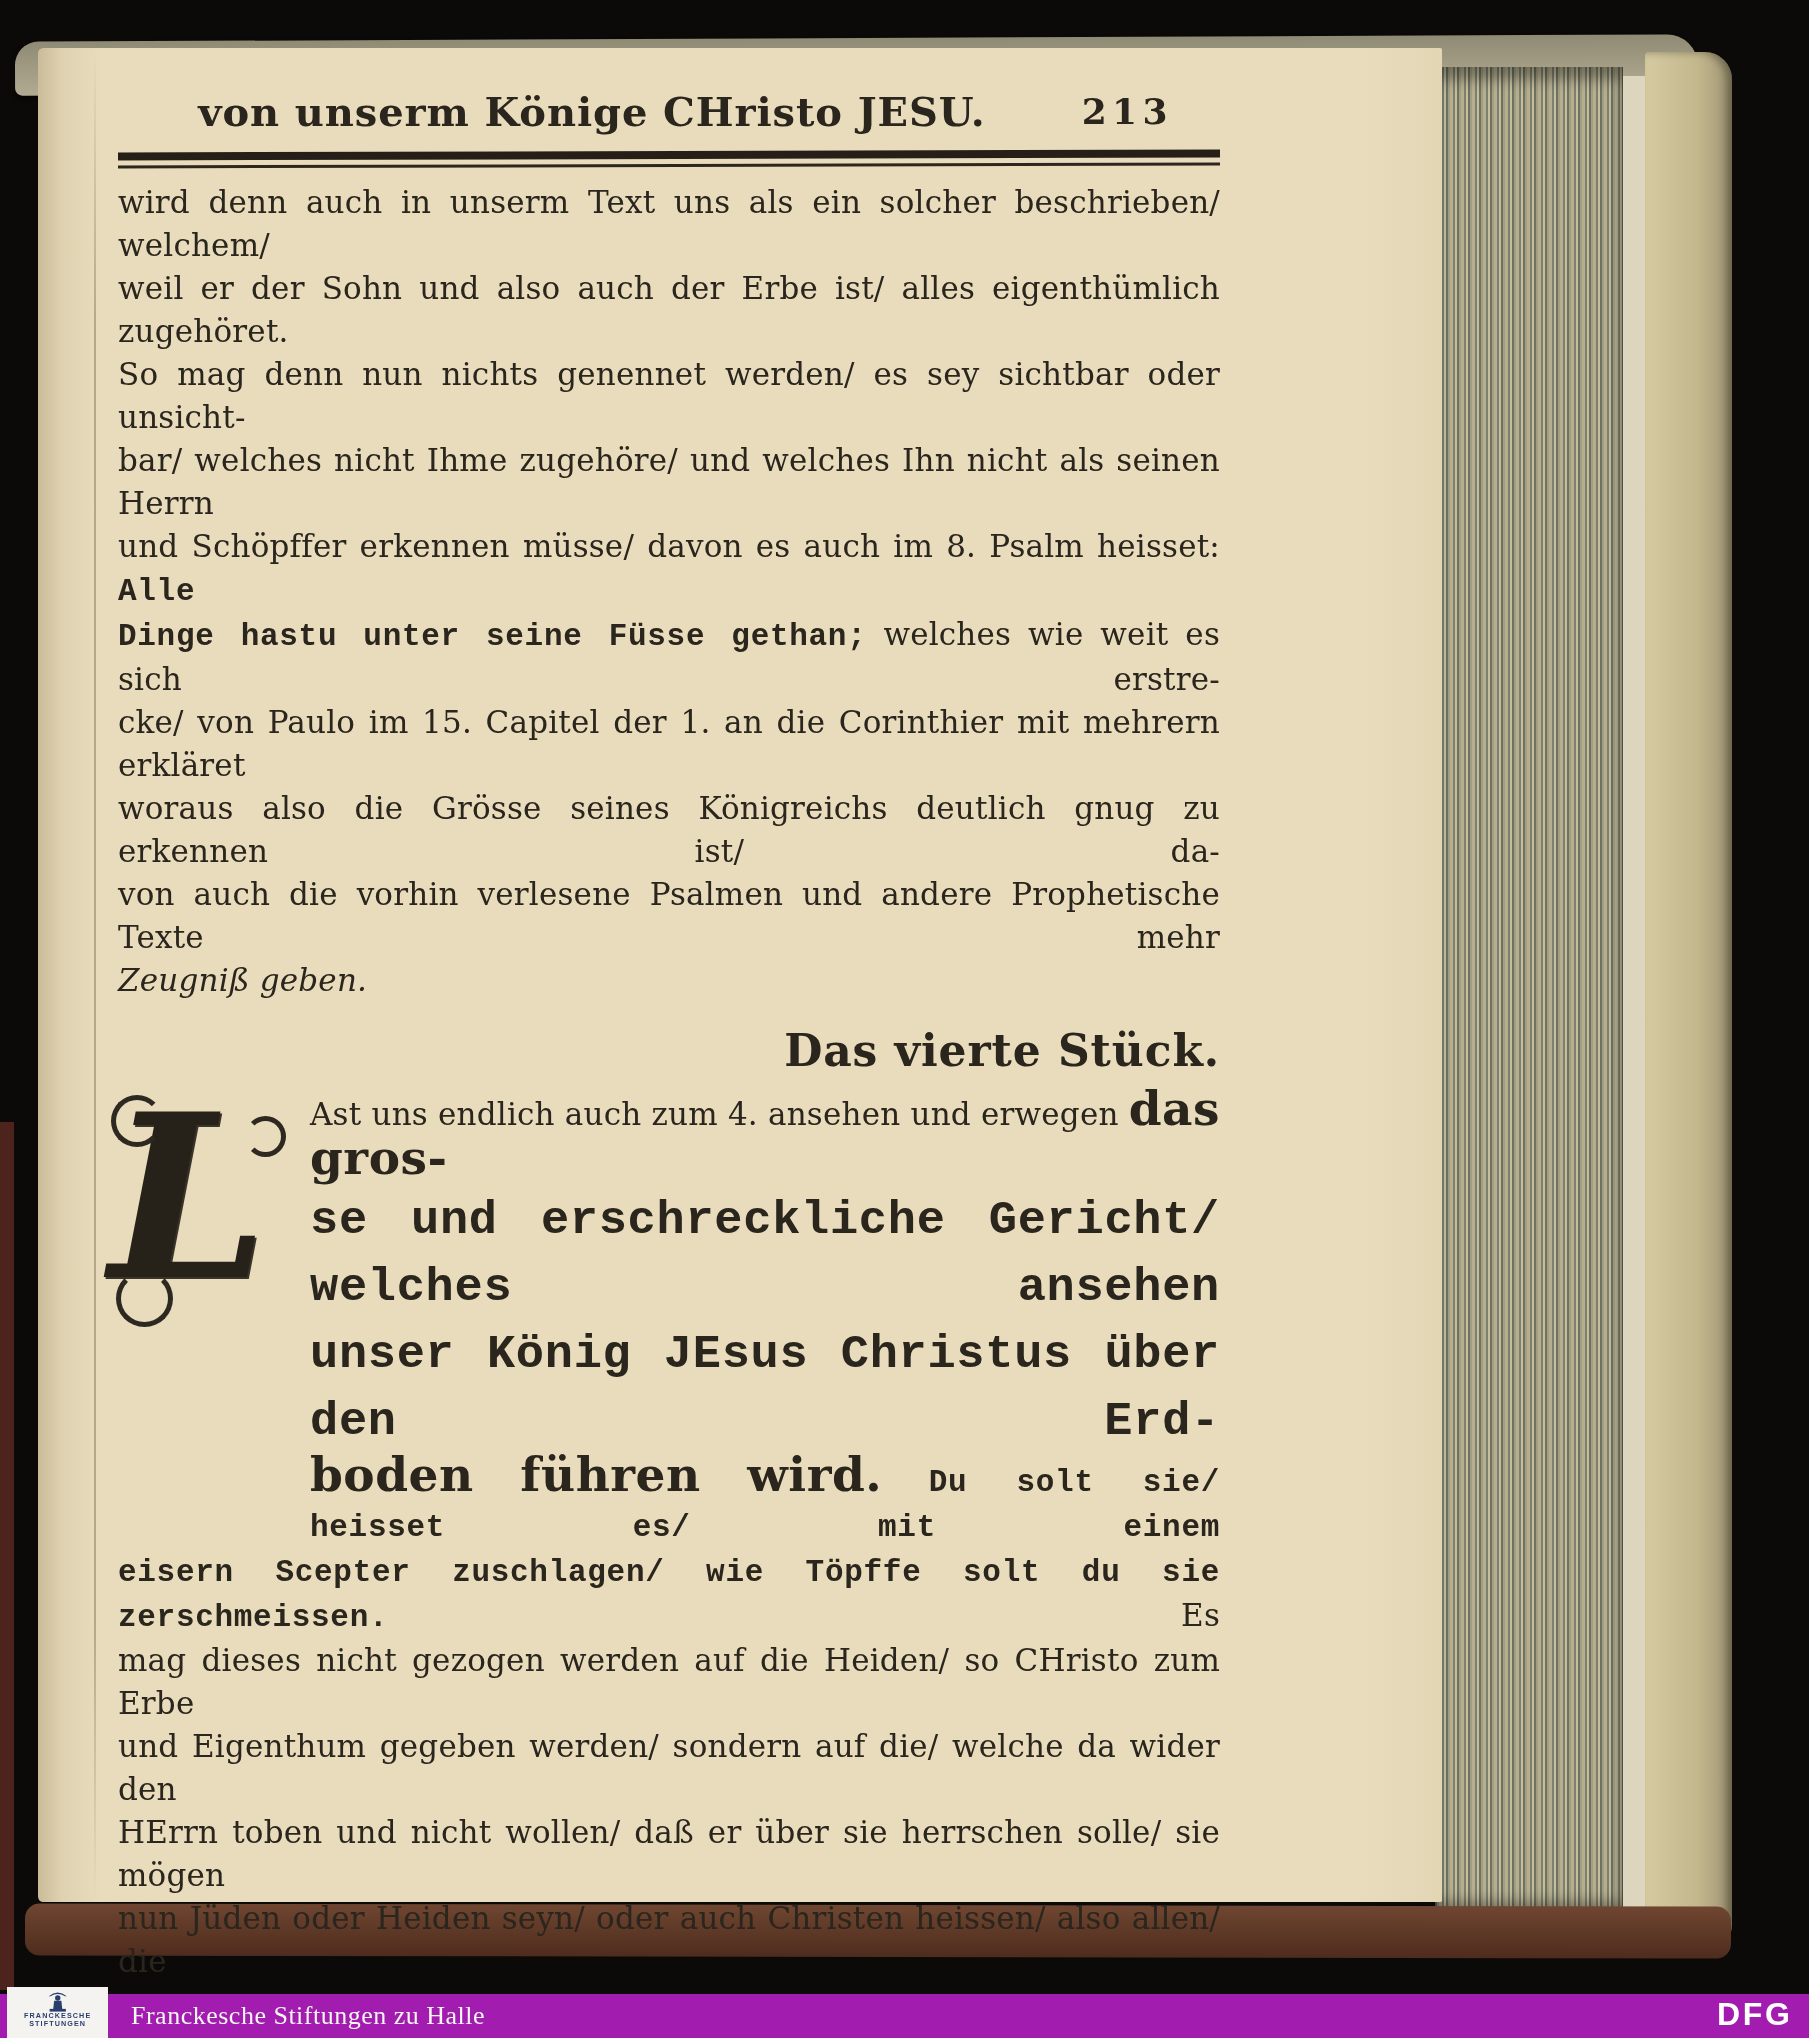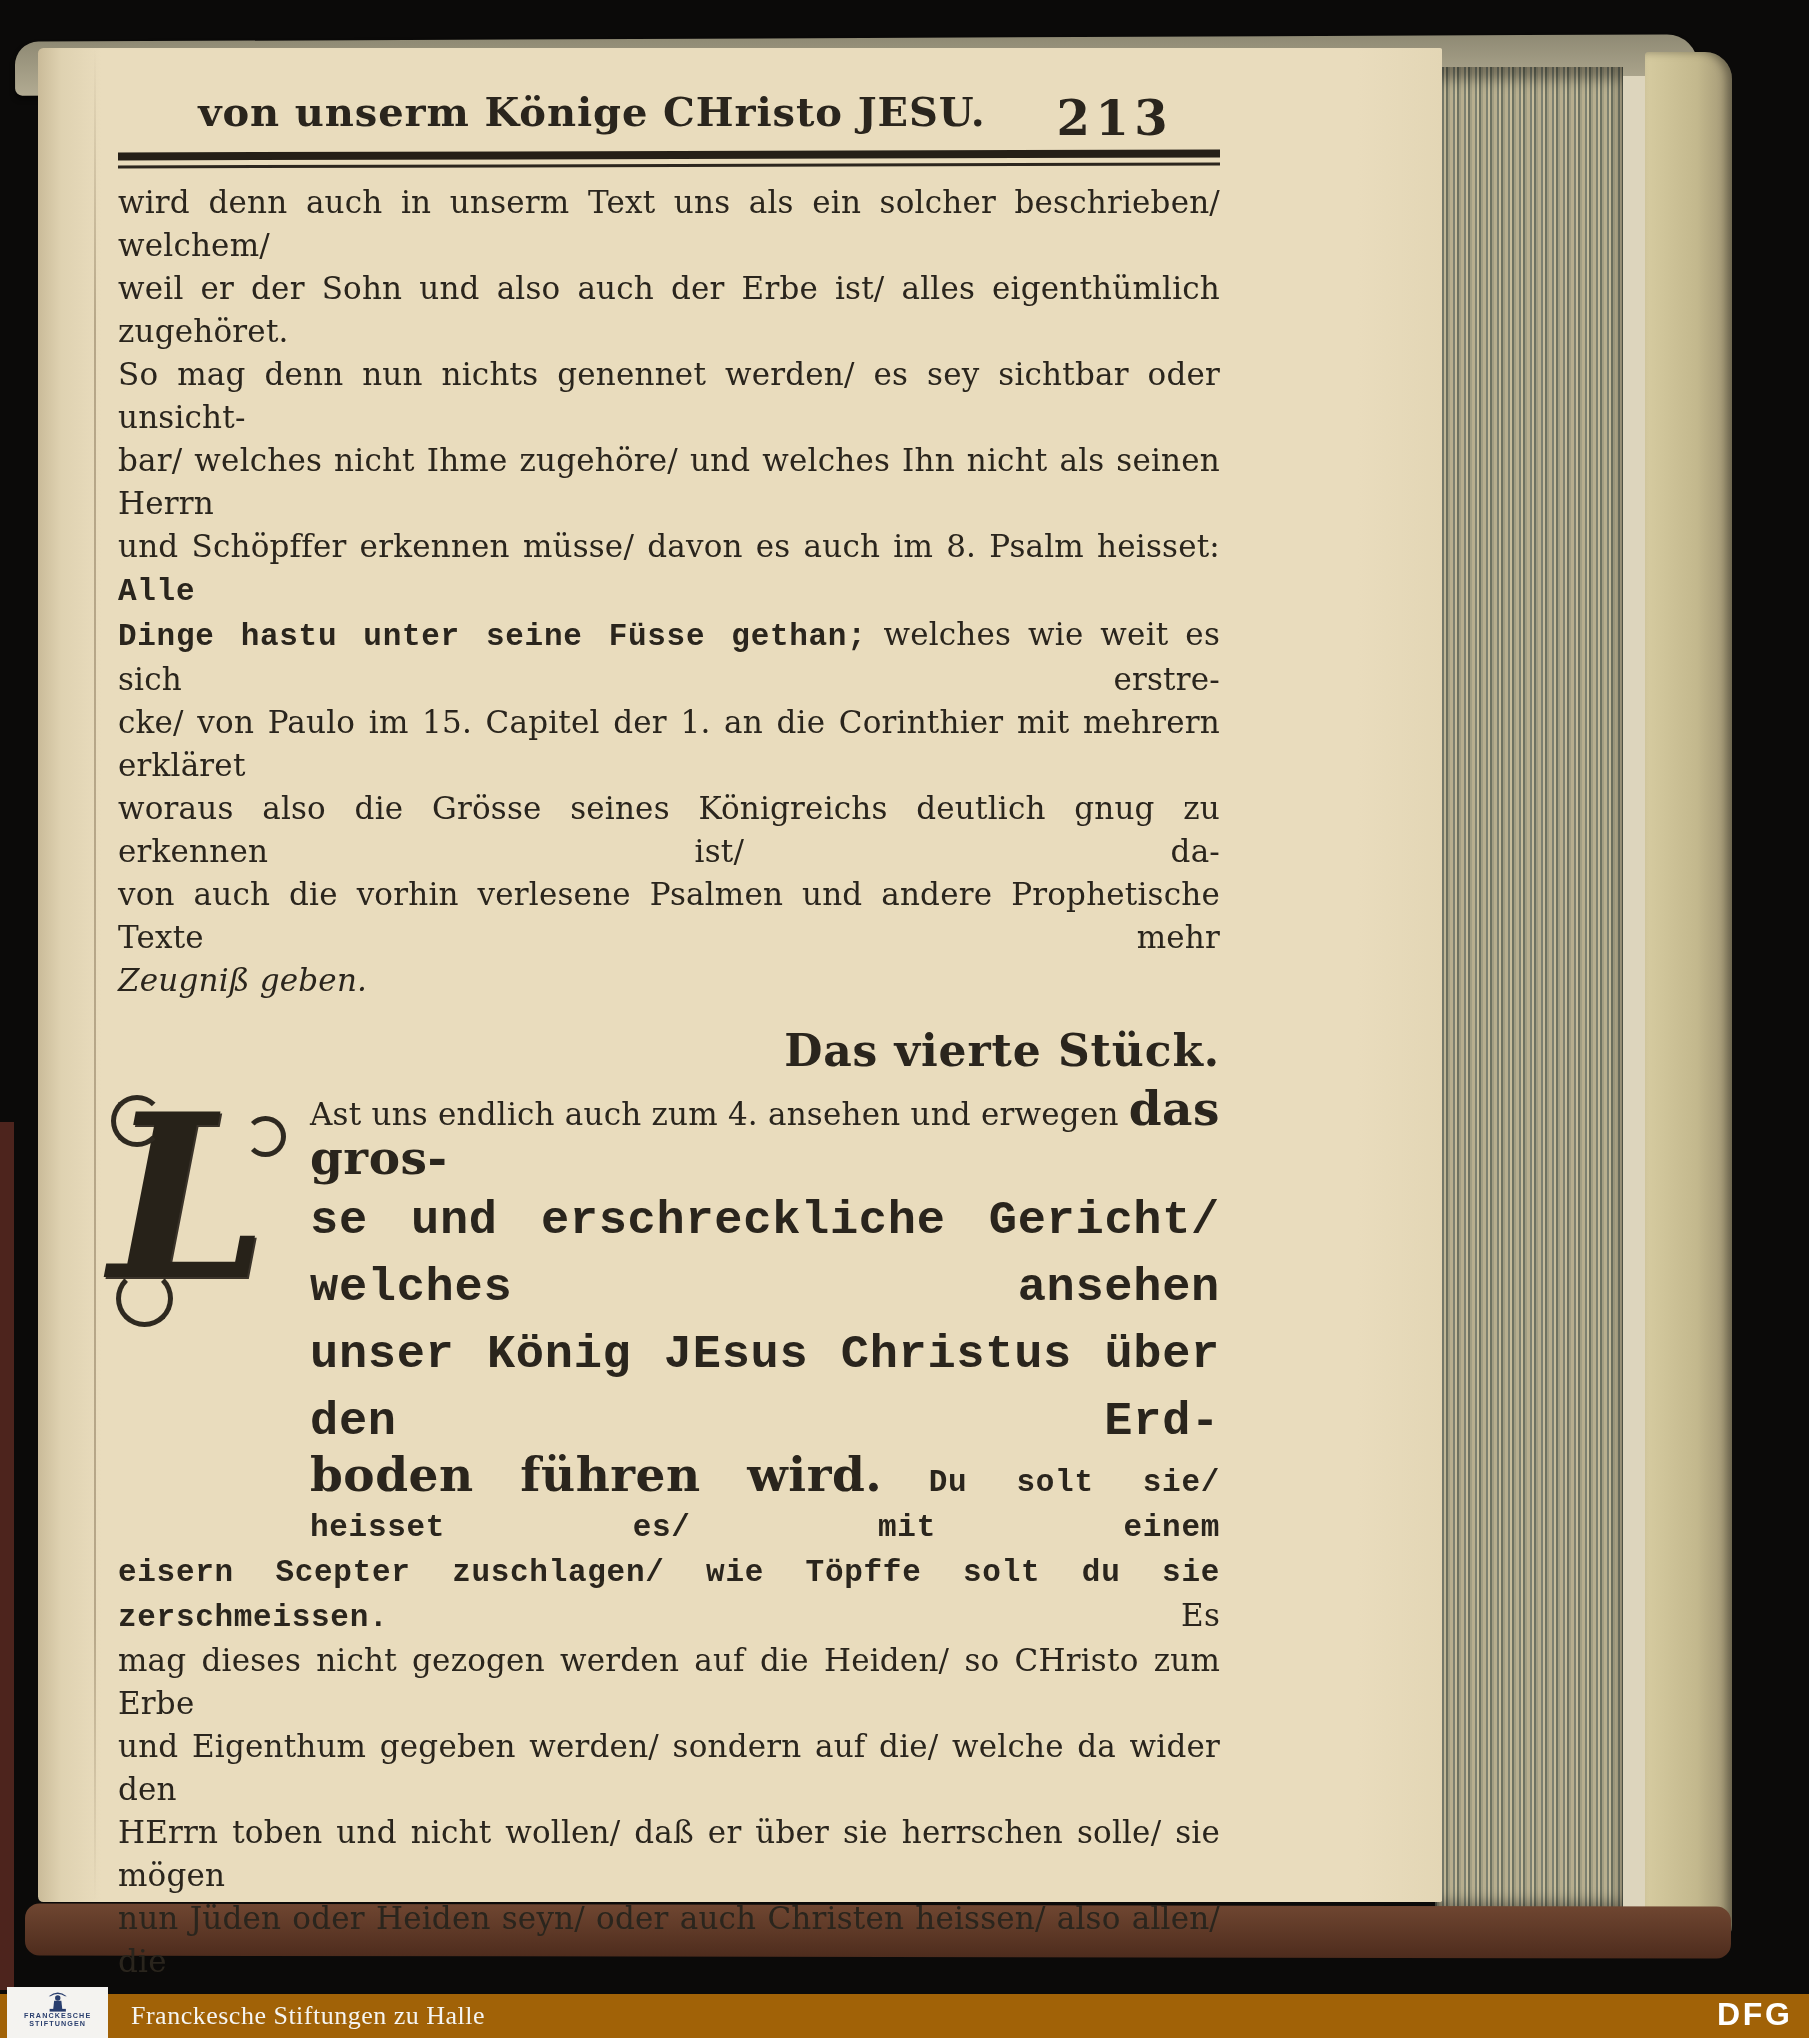--- a/index.html
+++ b/index.html
@@ -27,21 +27,21 @@
   .page{position:absolute;left:38px;top:48px;width:1404px;height:1854px;
     background:linear-gradient(90deg,#cabb99 0,#dfd2b1 23.5px,#e9dcbd 63px,#e9dcbd 94%,#e3d6b5 100%);
     border-radius:5.4px 1.8px 1.8px 5.4px;}
   .gutter-line{position:absolute;left:56px;top:0;width:1.8px;height:100%;
     background:linear-gradient(180deg,rgba(90,70,40,.0),rgba(90,70,40,.35) 15%,rgba(90,70,40,.35) 85%,rgba(90,70,40,0));}
 
   
   .content{position:absolute;left:80px;top:40px;width:1102px;color:#2a251d;}
   .pg-header{position:relative;height:56px;font-size:40px;font-weight:bold;letter-spacing:0.9px;}
   .pg-header .title{position:absolute;left:0;right:154px;text-align:center;}
-  .pg-header .folio{position:absolute;right:47px;top:1.8px;font-size:48px;letter-spacing:5.4px;}
+  .pg-header .folio{position:absolute;right:47px;top:1.8px;font-size:36px;letter-spacing:5.4px;}
   .rule1{height:8.1px;background:#251f17;margin-top:7.2px;transform:rotate(-.15deg);}
   .rule2{height:2.7px;background:#2c2競61e;background:#2c261e;margin-top:4.5px;transform:rotate(-.15deg);}
 
   .line{font-size:31px;line-height:43px;text-align:justify;text-align-last:justify;
         white-space:normal;letter-spacing:0.2px;}
   .line.left{text-align:left;text-align-last:left;font-style:italic;}
   .line.indent{margin-left:192px;}
   .line.bigline{font-size:47px;line-height:63px;}
   span.emph{font-weight:bold;letter-spacing:0.7px;font-family:Liberation Mono, monospace;}
   span.big{font-size:47px;font-weight:bold;letter-spacing:0.5px;}
@@ -52,21 +52,21 @@
   .body2{position:relative;margin-top:5.4px;}
   .dropcap{position:absolute;left:-9px;top:1.8px;width:185px;height:237px;
     font-size:226px;line-height:217px;font-style:italic;font-weight:bold;color:#272219;
     text-shadow:1.8px 1.8px 0 #3a332a;}
   .swirl{position:absolute;border:5.4px solid #2e2920;border-radius:50%;}
   .sw1{width:42px;height:42px;left:1.8px;top:5.4px;border-right-color:transparent;}
   .sw2{width:31px;height:31px;left:136px;top:27px;border-left-color:transparent;}
   .sw3{width:47px;height:47px;left:7.2px;top:181px;border-top-color:transparent;}
 
   
-  .footer-bar{position:absolute;left:0;top:1994px;width:1809px;height:45px;background:#a16207;}
+  .footer-bar{position:absolute;left:0;top:1994px;width:1809px;height:45px;background:#a21caf;}
   .logo-box{position:absolute;left:7.2px;top:-7.2px;width:101px;height:52px;background:#f4f3f0;
     display:flex;flex-direction:column;align-items:center;justify-content:flex-start;padding-top:1.8px;box-sizing:border-box;}
   .logo-text{font-family:"Liberation Sans",sans-serif;font-size:7.2px;line-height:8.1px;
     color:#2a3f6e;letter-spacing:1.1px;text-align:center;font-weight:bold;}
   .inst-name{position:absolute;left:131px;top:7.2px;color:#f5f5f2;font-size:26px;
     font-family:"Liberation Serif",serif;letter-spacing:0.5px;}
   .dfg{position:absolute;right:16.3px;top:1.8px;color:#fff;font-family:"Liberation Sans",sans-serif;
     font-weight:bold;font-size:32px;letter-spacing:2.7px;}
 </style>
 </head>

